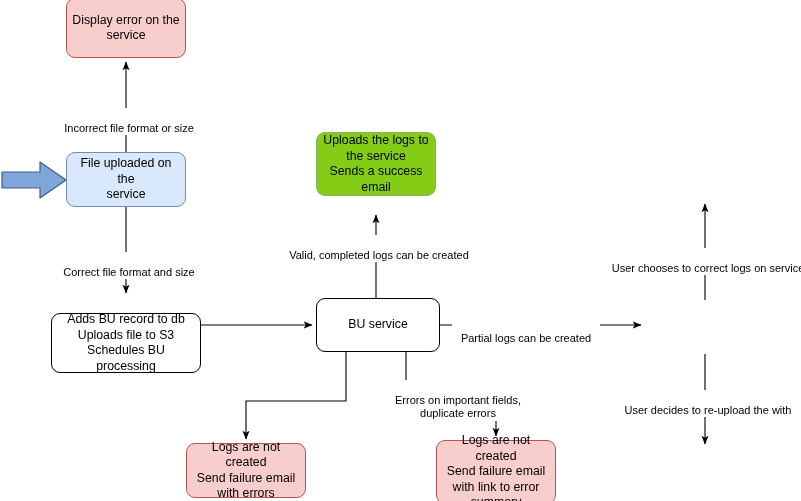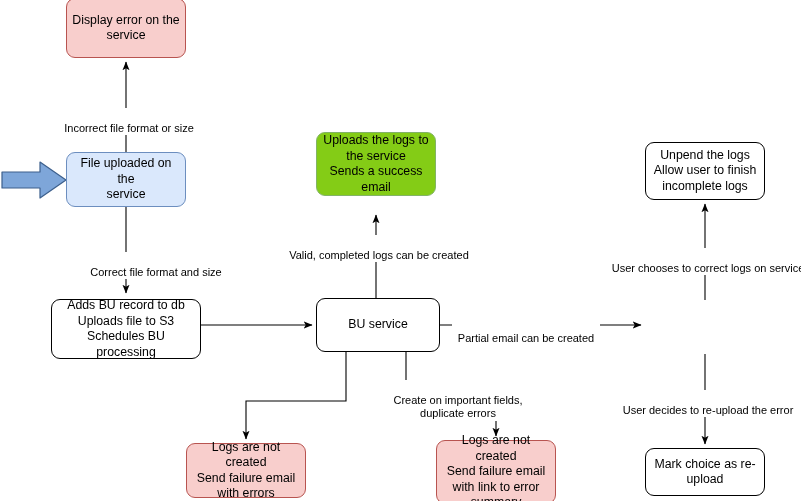--- a/index.html
+++ b/index.html
@@ -111,21 +111,21 @@
   <div class="node" style="left:66px; top:-2px; width:120px; height:60px; background:#f8cecc; border-color:#b85450;">
     <span>Display error on the
 service</span>
   </div>
 
   <div class="node" style="left:66px; top:152px; width:120px; height:55px; background:#dae8fc; border-color:#6c8ebf;">
     <span>File uploaded on the
 service</span>
   </div>
 
-  <div class="node" style="left:51px; top:299px; width:150px; height:60px; background:#ffffff; border-color:#000000;">
+  <div class="node" style="left:51px; top:313px; width:150px; height:60px; background:#ffffff; border-color:#000000;">
     <span>Adds BU record to db
 Uploads file to S3
 Schedules BU processing</span>
   </div>
 
   <div class="node" style="left:316px; top:132px; width:120px; height:64px; background:#84cc16; border-color:#82b366;">
     <span>Uploads the logs to
 the service
 Sends a success
 email</span>
@@ -141,55 +141,46 @@
 with errors</span>
   </div>
 
   <div class="node" style="left:436px; top:440px; width:120px; height:64px; background:#f8cecc; border-color:#b85450;">
     <span>Logs are not created
 Send failure email
 with link to error
 summary</span>
   </div>
 
-  <div class="node" style="left:645px; top:142px; width:120px; height:58px; background:#ffffff; border-color:#000000;">
-    <span>Unpend the logs
-Allow user to finish
-incomplete logs</span>
-  </div>
 
 
-  <div class="node" style="left:645px; top:448px; width:120px; height:48px; background:#ffffff; border-color:#000000;">
-    <span>Mark choice as re-
-upload</span>
-  </div>
 
   <div class="edge-label" style="left:56px; top:108px; width:140px;">
     <span>Incorrect file format or size</span>
   </div>
 
-  <div class="edge-label" style="left:56px; top:252px; width:140px;margin-left:27px;">
+  <div class="edge-label" style="left:56px; top:252px; width:140px;">
     <span>Correct file format and size</span>
   </div>
 
   <div class="edge-label" style="left:281px; top:235px; width:190px;">
     <span>Valid, completed logs can be created</span>
   </div>
 
   <div class="edge-label" style="left:452px; top:318px; width:142px;">
-    <span>Partial email can be created</span>
+    <span>Partial logs can be created</span>
   </div>
 
 
   <div class="edge-label" style="left:388px; top:380px; width:134px;">
-    <span>Create on important fields,
+    <span>Errors on important fields,
 duplicate errors</span>
   </div>
 
   <div class="edge-label" style="left:605px; top:248px; width:200px;">
     <span>User chooses to correct logs on service</span>
   </div>
 
   <div class="edge-label" style="left:613px; top:390px; width:184px;">
-    <span>User decides to re-upload the error</span>
+    <span>User decides to re-upload the with</span>
   </div>
 
 </div>
 
 </body></html>

